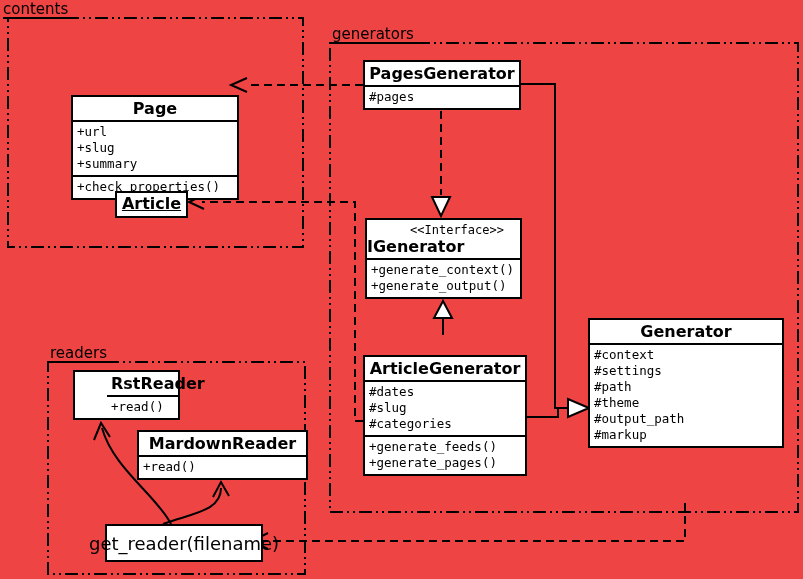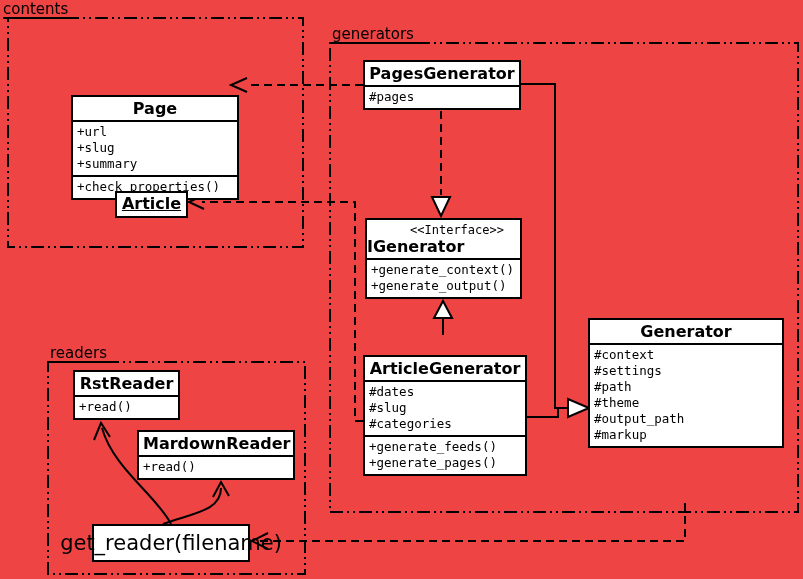--- a/index.html
+++ b/index.html
@@ -28,21 +28,21 @@
     margin-left:27px;
   }
   .hdr-title { font-weight:bold; font-size:16px; line-height:19px; text-align:left; padding-bottom:2px; white-space:nowrap; }
   .comp { border-top:2px solid #000; padding:2px 4px 3px; }
   .member {
     font-family:"DejaVu Sans Mono","Liberation Mono",monospace;
     font-size:12.5px; line-height:16px; white-space:pre;
   }
   .simple {
     display:flex; align-items:center; justify-content:center;
-    font-size:21px; white-space:nowrap;
+    font-size:18px; white-space:nowrap;margin-left:13px;
   }
 </style>
 </head>
 <body>
 
 <div class="stage">
 
   <svg class="wires" width="803" height="579" viewBox="0 0 803 579">
     <g fill="none" stroke="#000" stroke-width="2">
 
@@ -156,28 +156,28 @@
     <div class="comp">
       <div class="member">#context</div>
       <div class="member">#settings</div>
       <div class="member">#path</div>
       <div class="member">#theme</div>
       <div class="member">#output_path</div>
       <div class="member">#markup</div>
     </div>
   </div>
 
-  <div class="cls" style="left:73px; top:370px; width:107px;">
+  <div class="cls" style="left:73px; top:370px; width:107px;padding-left:32px;">
     <div class="cls-title">RstReader</div>
     <div class="comp">
       <div class="member">+read()</div>
     </div>
   </div>
 
-  <div class="cls" style="left:137px; top:430px; width:158px;">
+  <div class="cls" style="left:137px; top:430px; width:171px;">
     <div class="cls-title">MardownReader</div>
     <div class="comp">
       <div class="member">+read()</div>
     </div>
   </div>
 
   <div class="cls simple" style="left:92px; top:524px; width:158px; height:38px;">
     <span>get_reader(filename)</span>
   </div>
 

